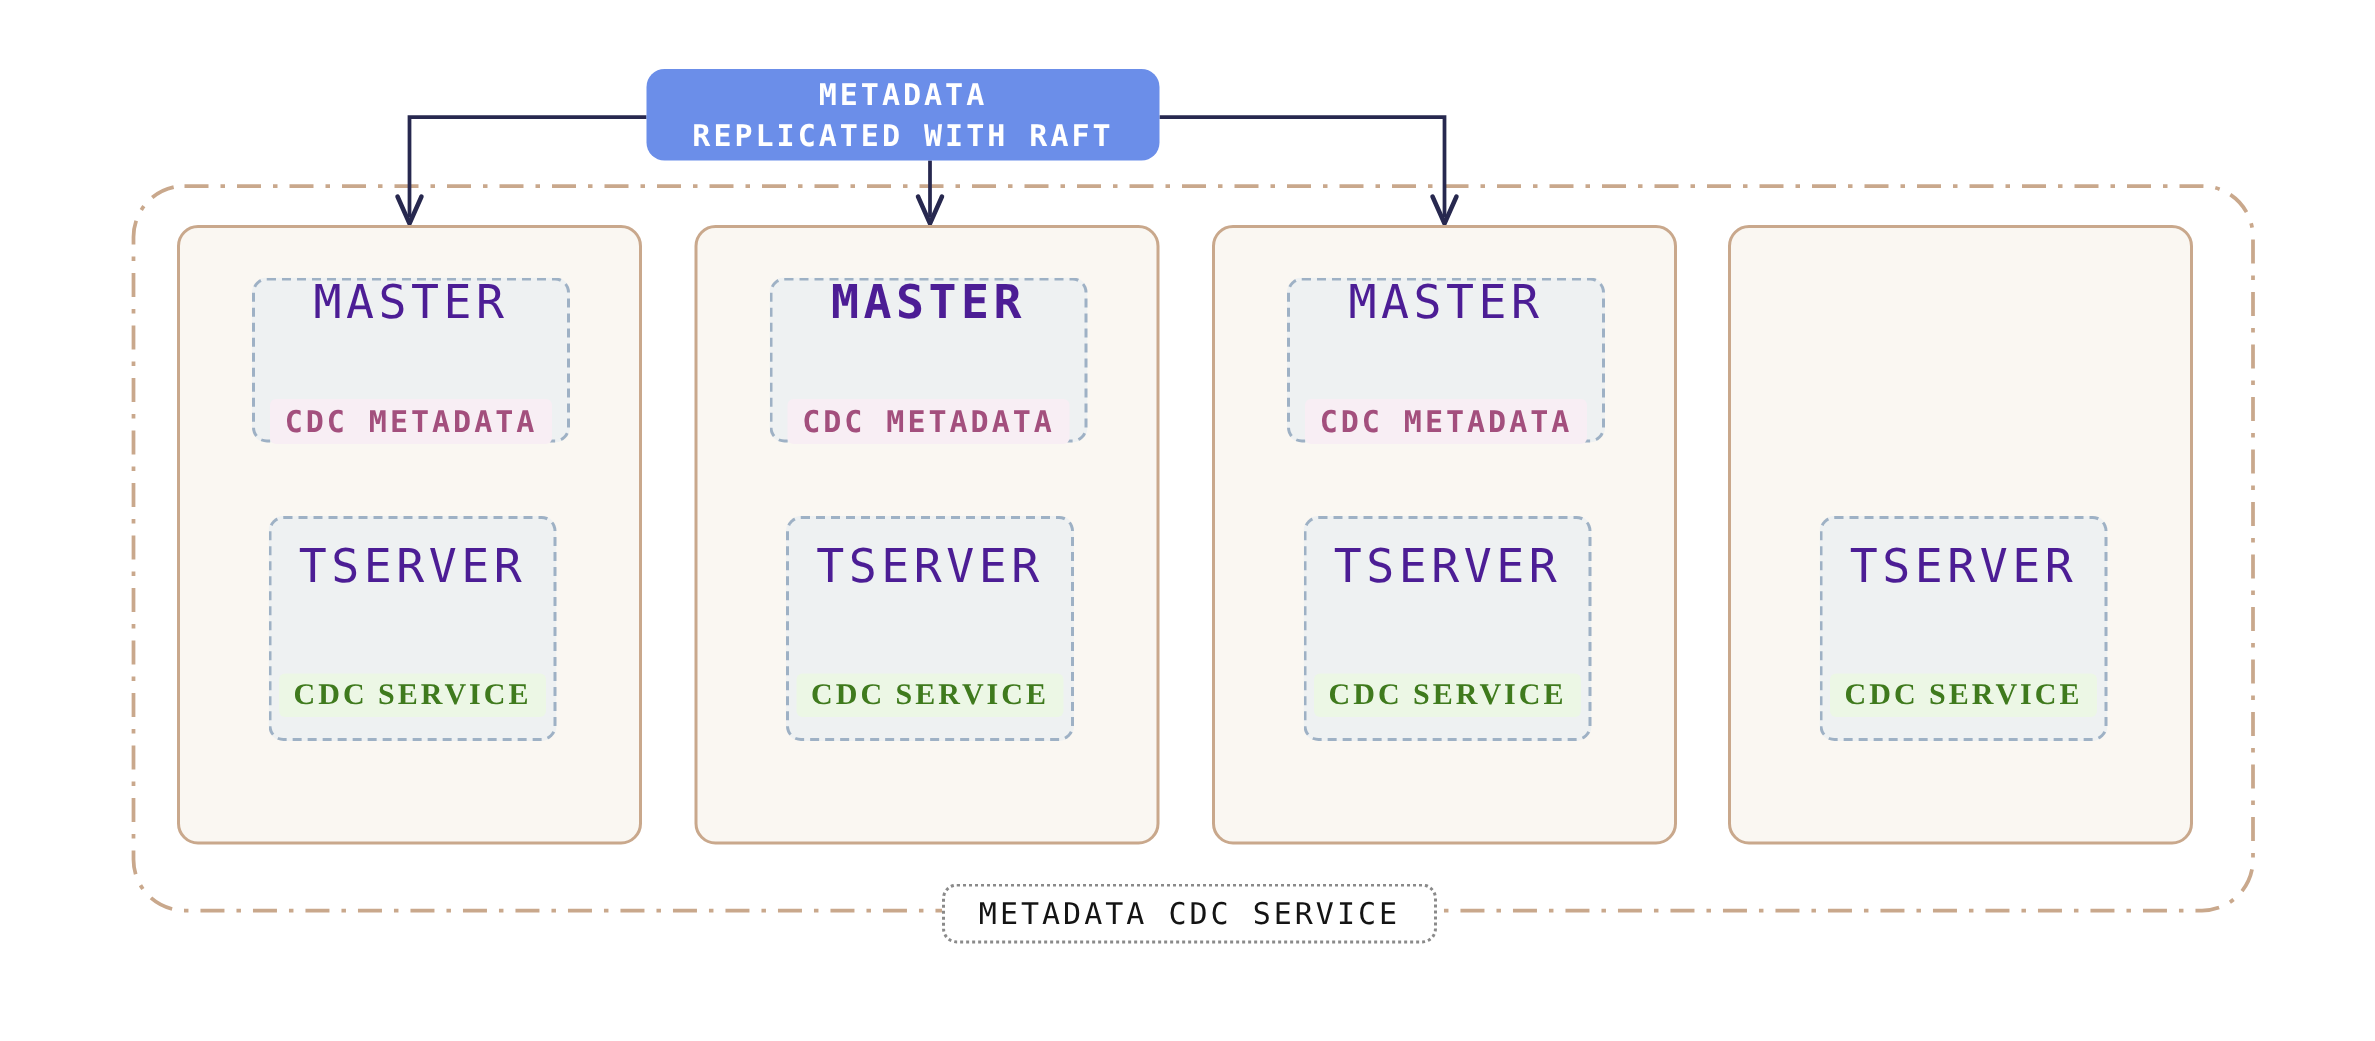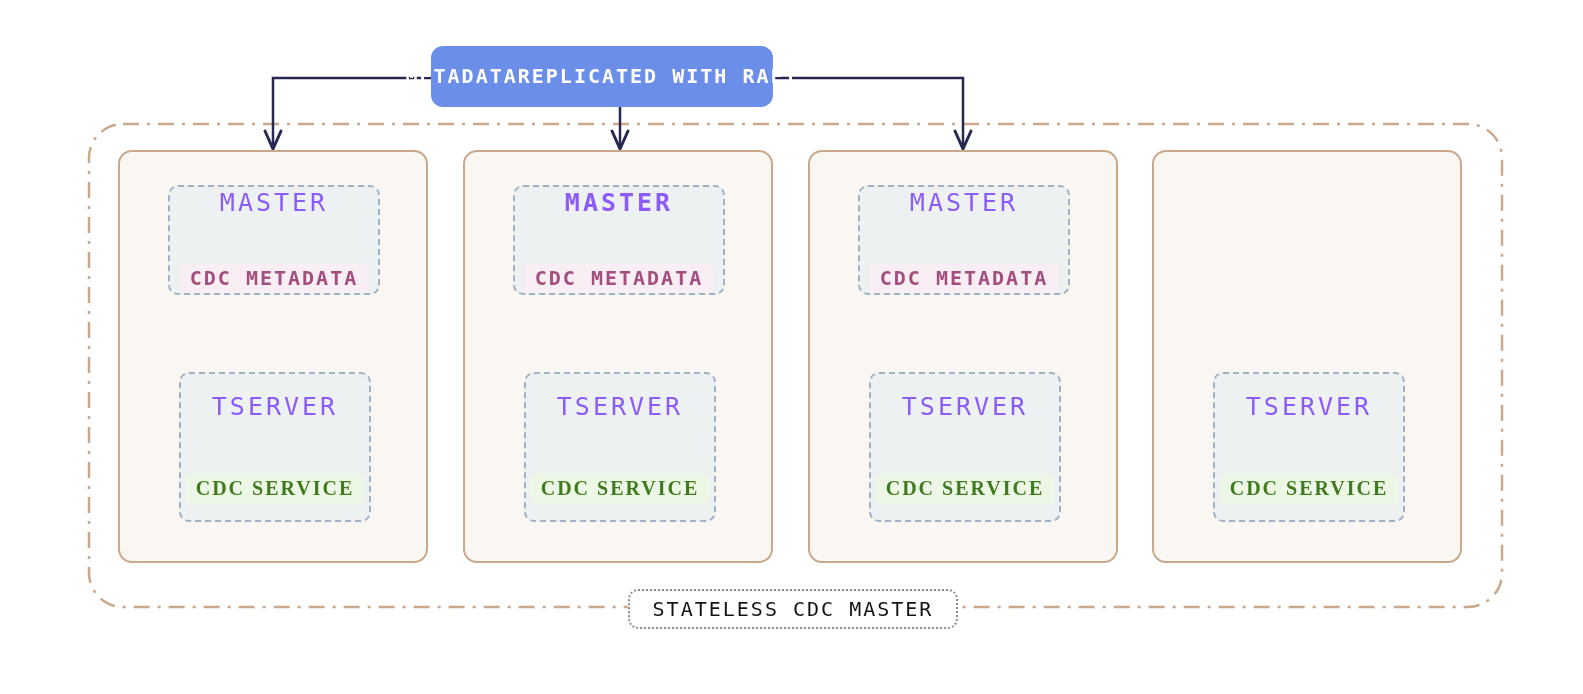--- a/index.html
+++ b/index.html
@@ -16,21 +16,21 @@
     left: 0; top: 0;
     width: 1583px; height: 694px;
   }
   .raft-box {
     position: absolute;
     left: 431px; top: 46px;
     width: 342px; height: 61px;
     background: #6b8ee9;
     border-radius: 12px;
     display: flex;
-    flex-direction: row;
+    flex-direction: column;
     align-items: center;
     justify-content: center;
     color: #ffffff;
     font-size: 20px;
     font-weight: bold;
     letter-spacing: 2px;
     line-height: 27px;
     z-index: 2;
     white-space: nowrap;
   }
@@ -59,27 +59,27 @@
     align-items: center;
     justify-content: center;
     white-space: nowrap;
   }
   .master-box {
     left: 48px; top: 33px;
     width: 212px; height: 110px;
     gap: 10px;
   }
   .tserver-box {
-    left: 59px; top: 220px;
+    left: 59px; top: 192px;
     width: 192px; height: 150px;
     gap: 17px;
   }
   .inner-title {
-    color: #8b5cf6;
-    font-size: 25px;
+    color: #4c1d95;
+    font-size: 31px;
     letter-spacing: 3px;
   }
   .inner-title.bold { font-weight: bold; }
   .badge {
     font-size: 20px;
     font-weight: bold;
     letter-spacing: 2px;
     padding: 3px 10px;
     border-radius: 4px;
     margin-top: 36px;
@@ -159,15 +159,15 @@
     </div>
   </div>
 
   <div class="node node-4">
     <div class="inner tserver-box">
       <div class="inner-title">TSERVER</div>
       <div class="badge green">CDC SERVICE</div>
     </div>
   </div>
 
-  <div class="cluster-label">STATELESS CDC MASTER</div>
+  <div class="cluster-label">METADATA CDC SERVICE</div>
 
 </div>
 
 </body></html>

